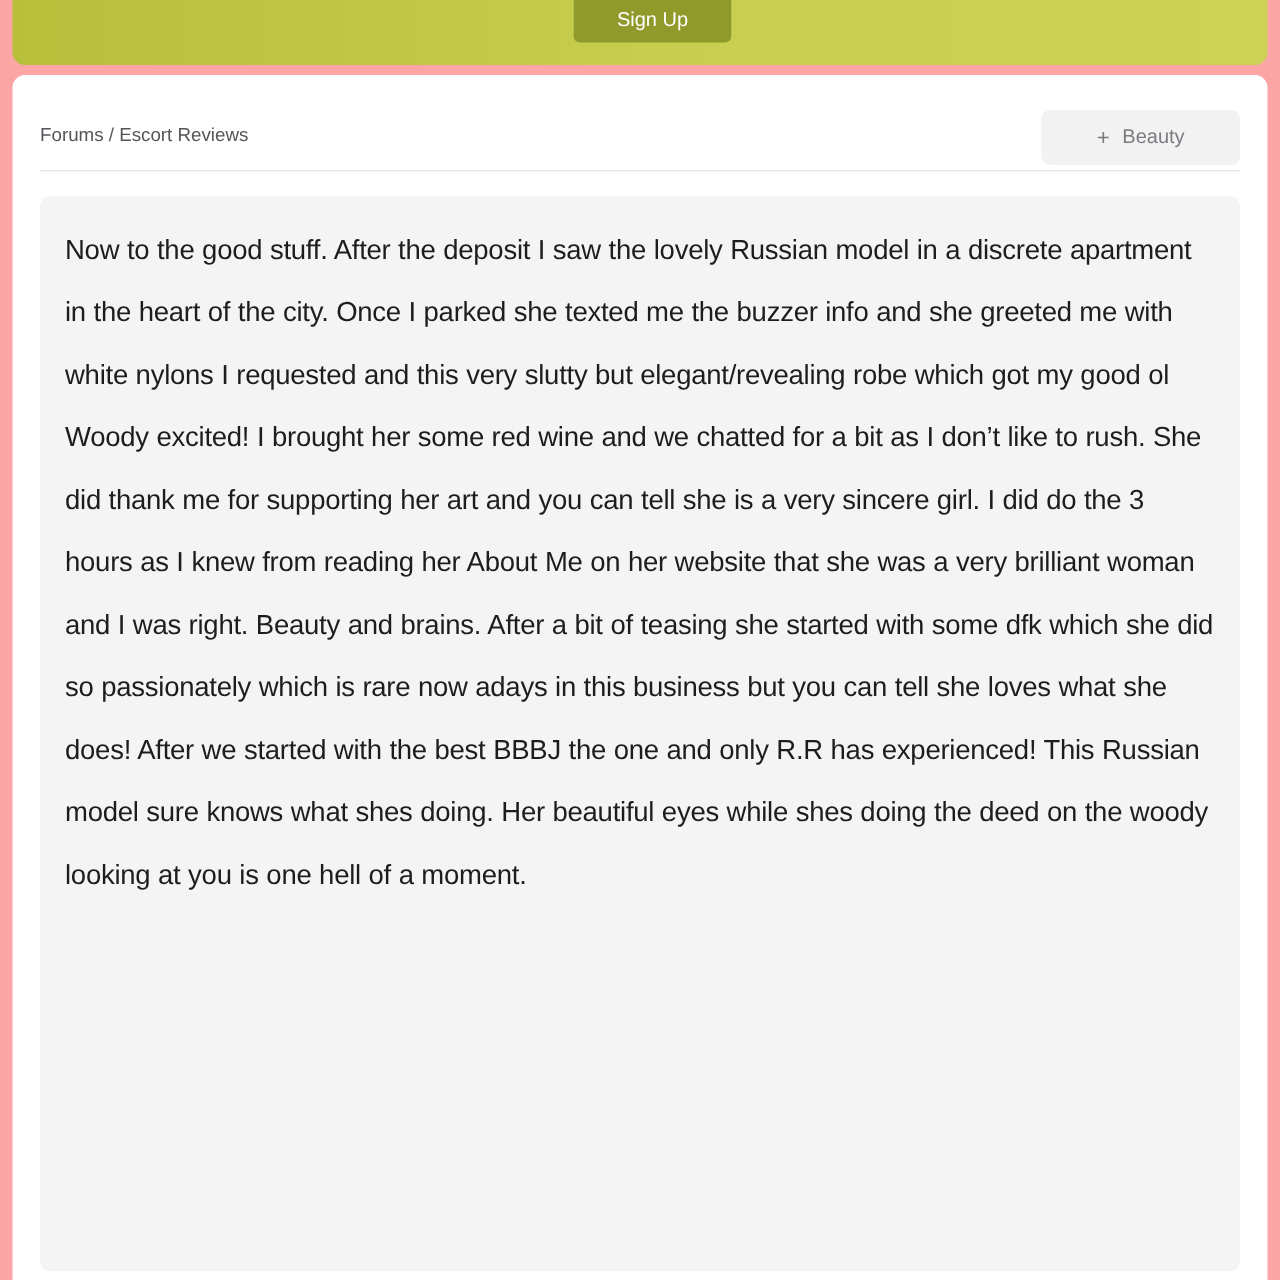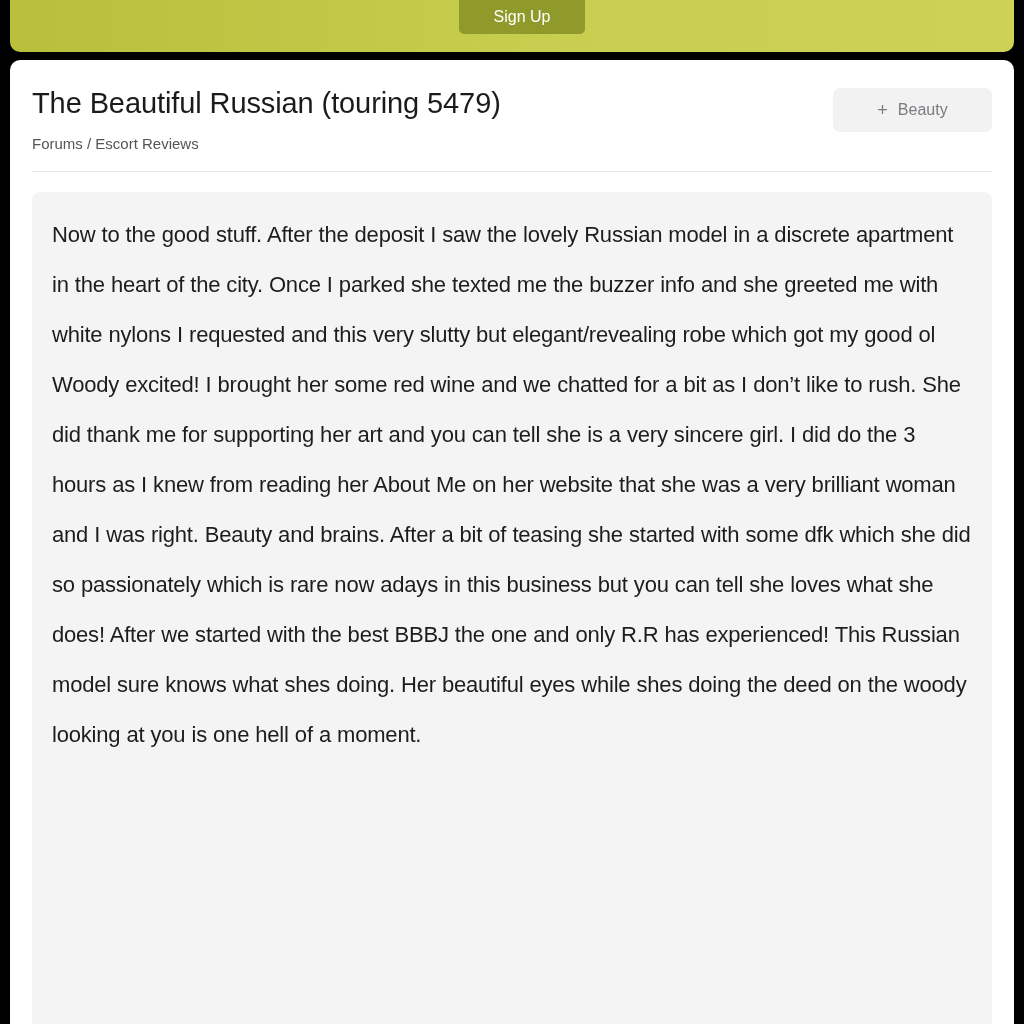--- a/index.html
+++ b/index.html
@@ -9,21 +9,21 @@
     height: 1024px;
     background: #e9e9e9;
     font-family: "Liberation Sans", sans-serif;
     overflow: hidden;
   }
 
   #app {
     position: relative;
     width: 1024px;
     height: 1024px;
-    background: #000000;
+    background: #fca5a5;
     box-sizing: border-box;
   }
 
   
   .banner {
     position: absolute;
     left: 10px;
     top: 0;
     width: 1004px;
     height: 52px;
@@ -165,21 +165,20 @@
 
   <div class="banner">
     <button class="signup-btn">
       <span>Sign Up</span>
     </button>
   </div>
 
   <div class="card">
 
     <div class="thread-header">
-      <h1 class="thread-title">The Beautiful Russian (touring 5479)</h1>
 
       <button class="comment-btn">
         <span class="plus-icon">+</span>
         <span>Beauty</span>
       </button>
 
 
       <a class="breadcrumb">Forums / Escort Reviews</a>
 
       <div class="divider"></div>

